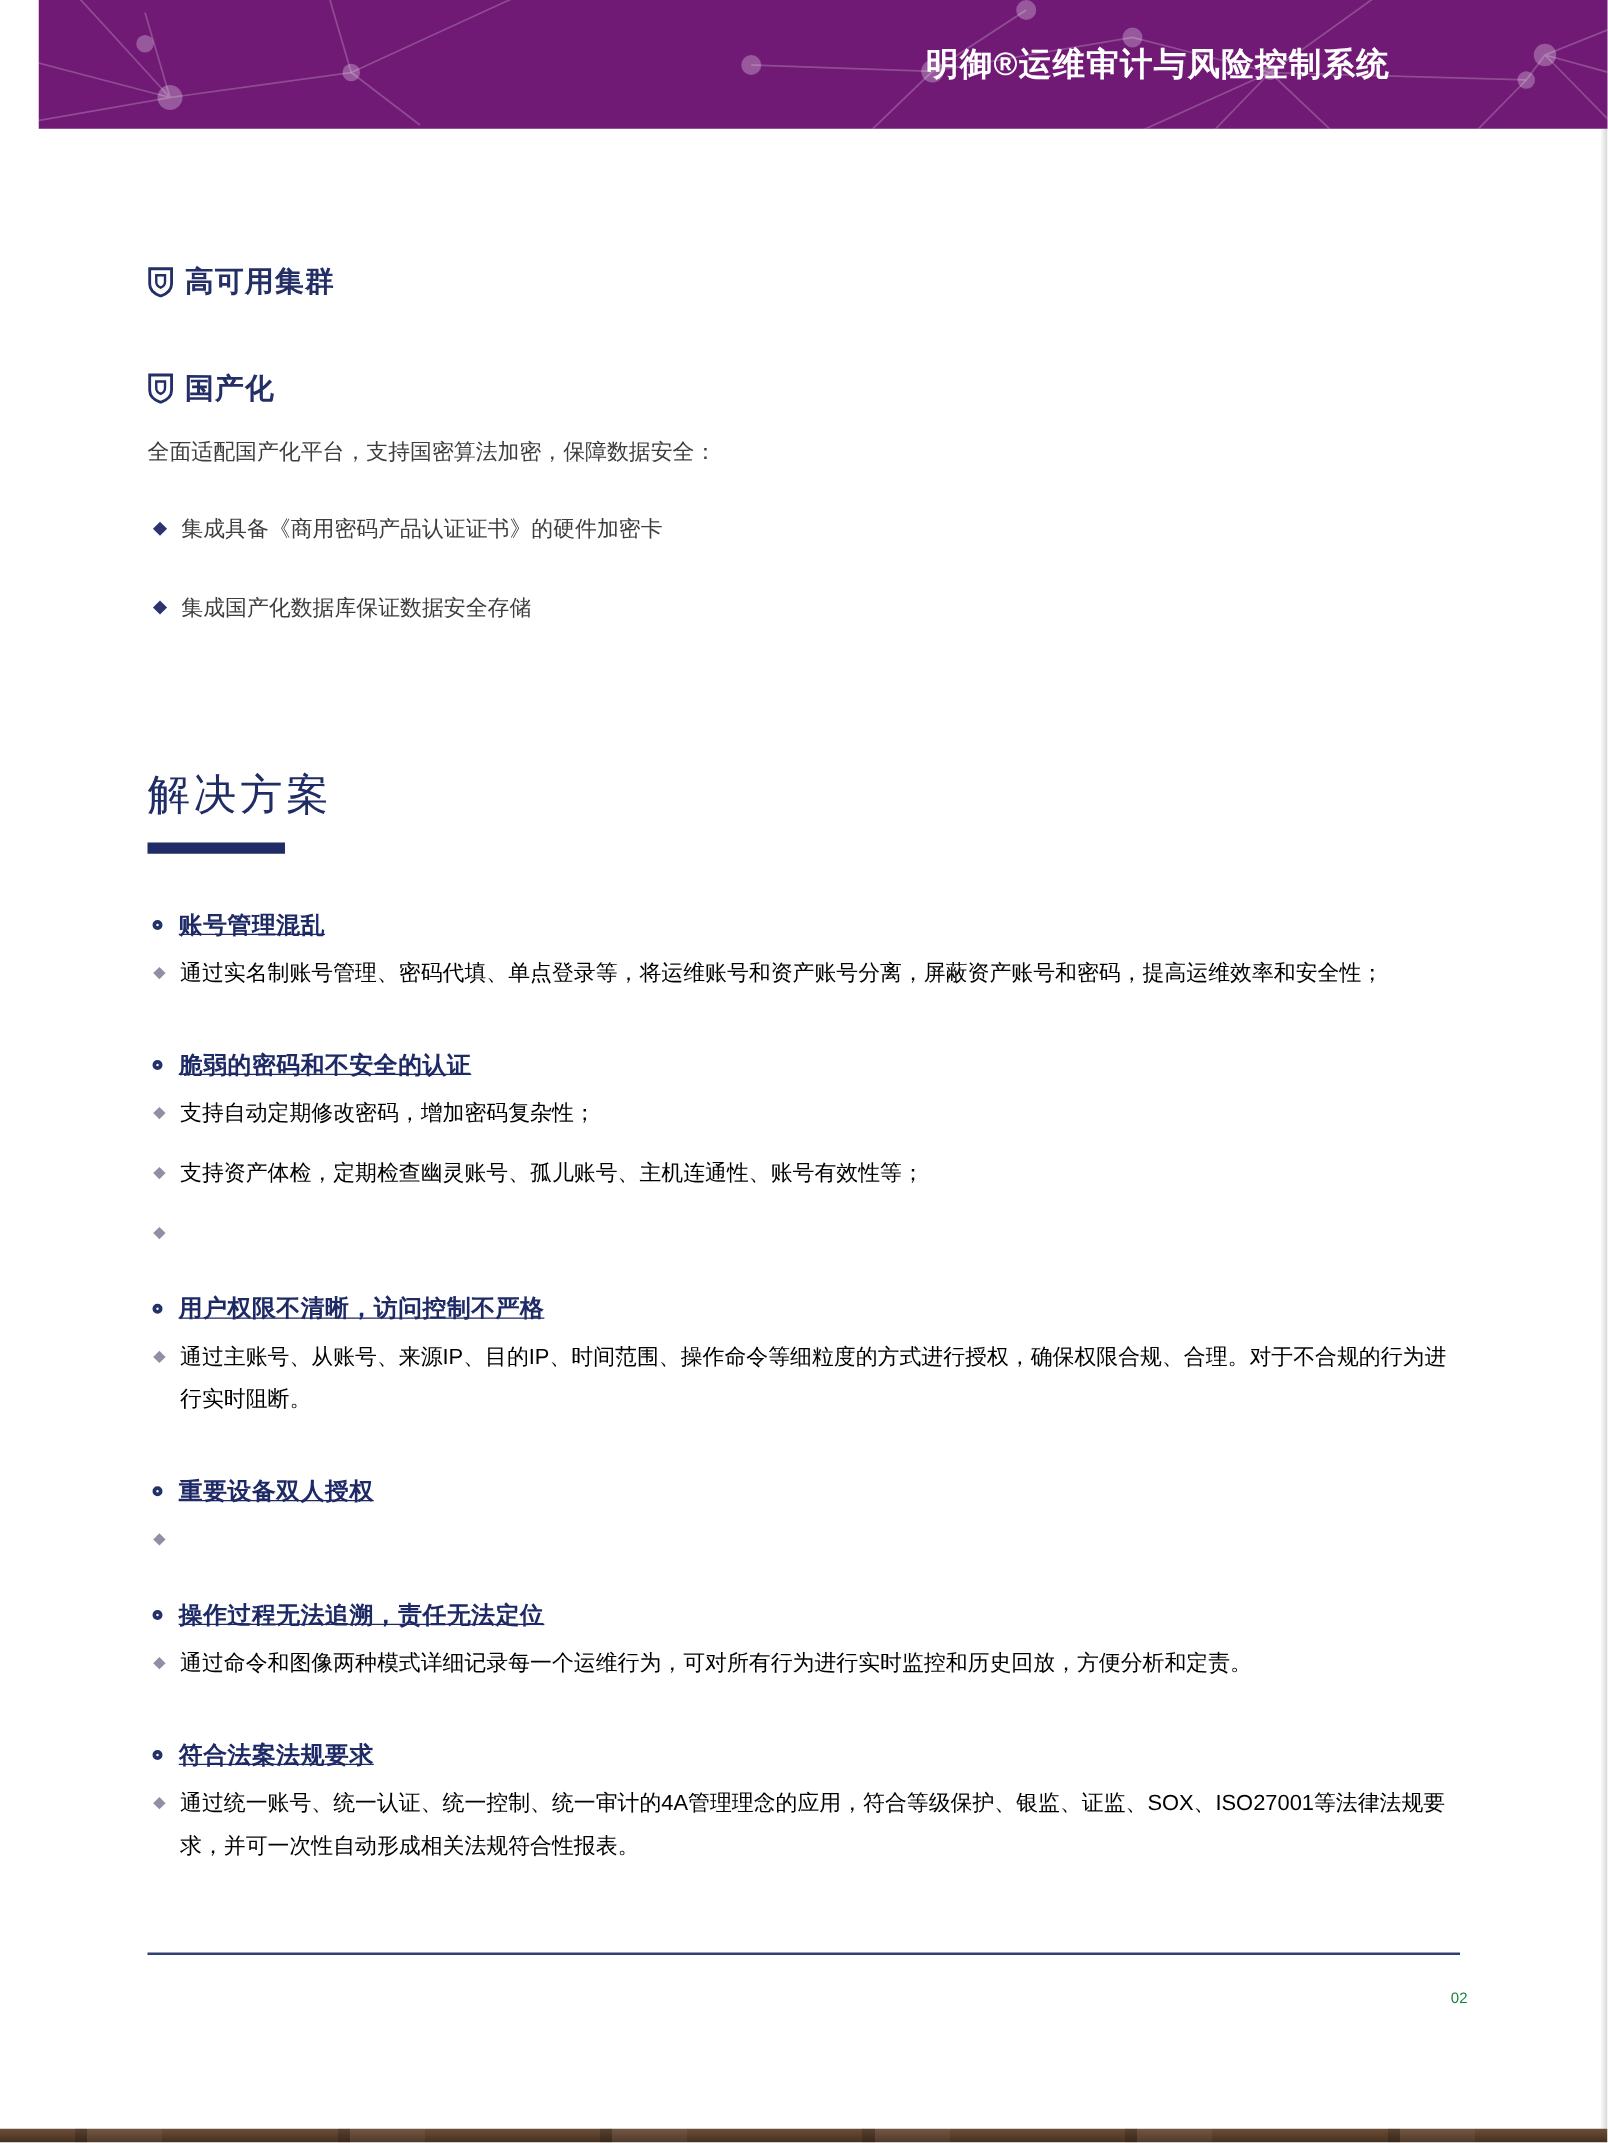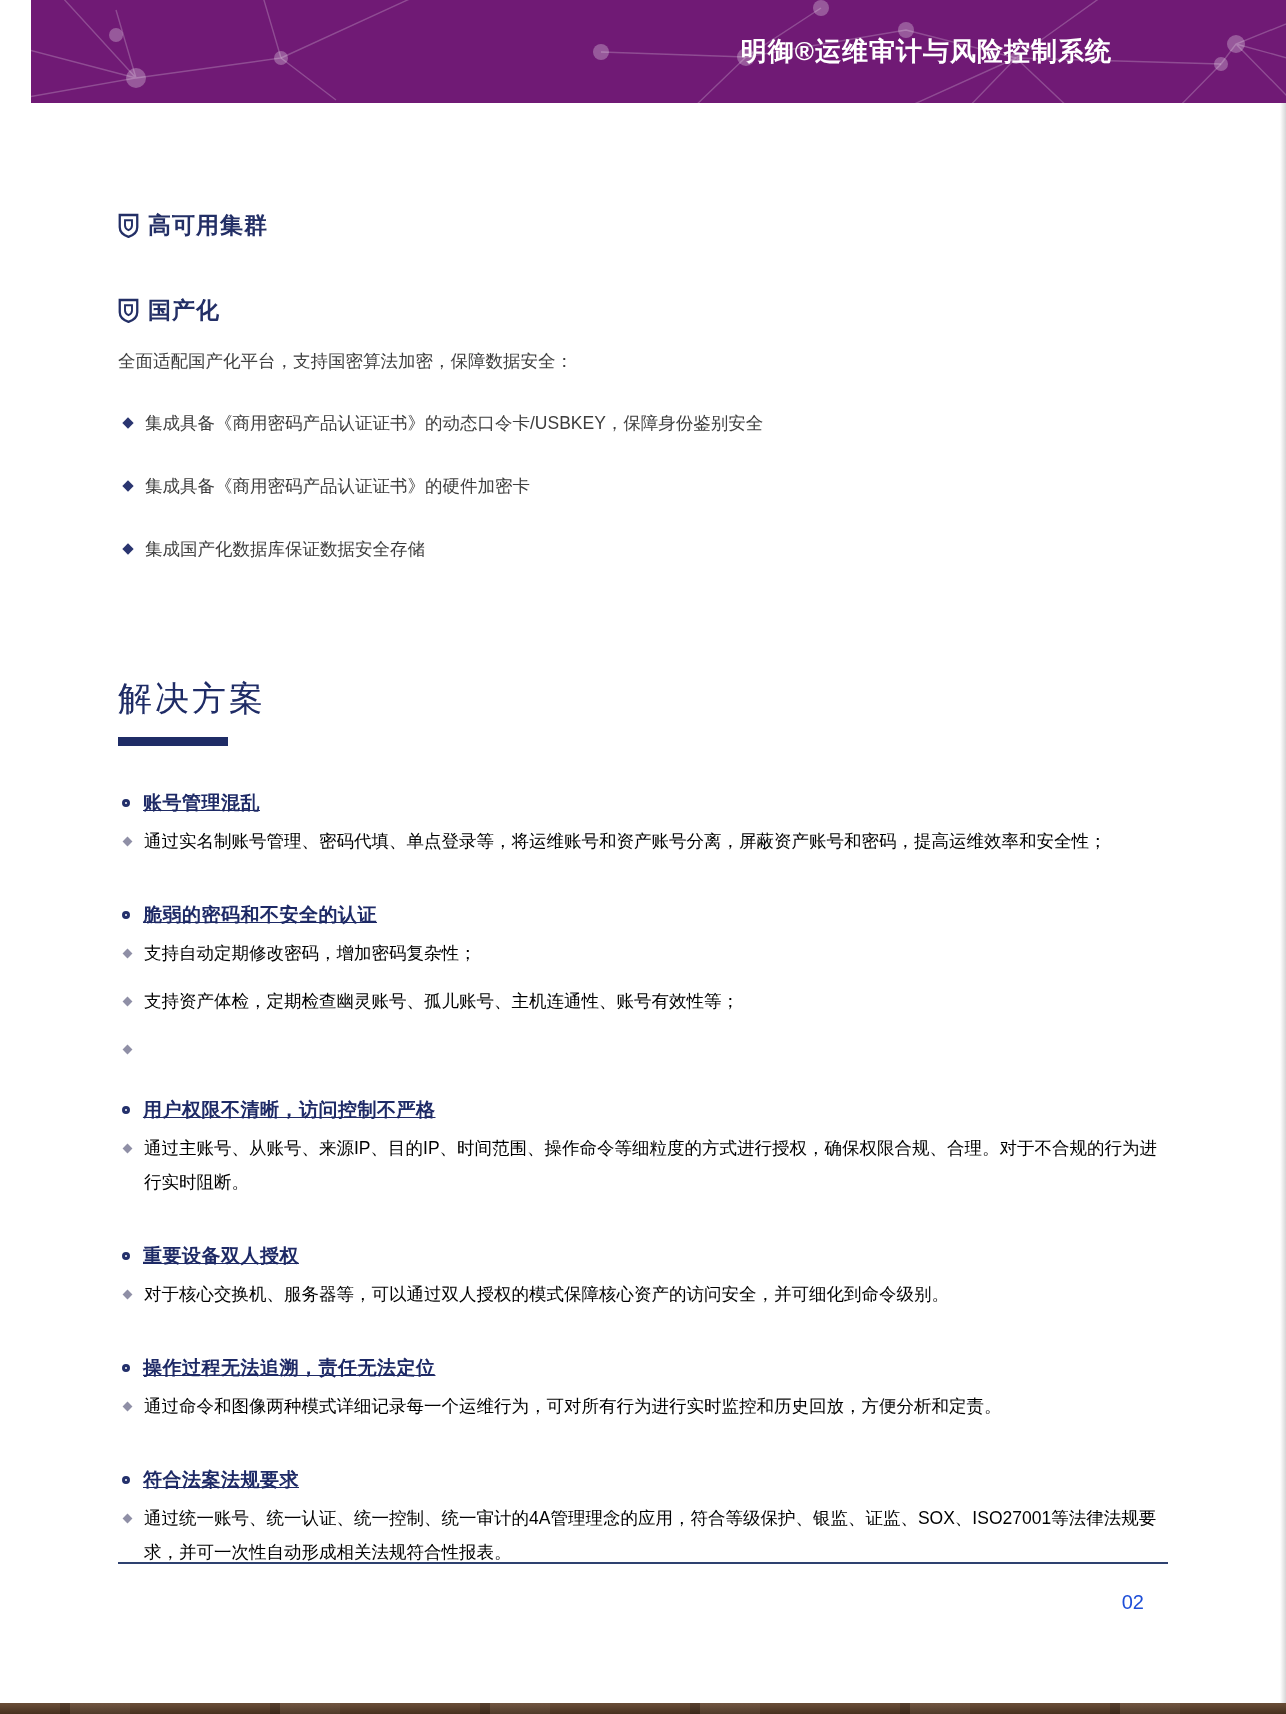--- a/index.html
+++ b/index.html
@@ -97,22 +97,22 @@
     width:7px; height:7px; margin-top:14px;
   }
   .solution:first-of-type { margin-top:58px; }
 
   
   .footer-line {
     position:absolute; left:118px; right:118px; top:1562px;
     height:2px; background:#2e4170;
   }
   .page-number {
-    position:absolute; top:1591px; right:142px;
-    font-size:20px; color:#1d4ed8;
+    position:absolute; top:1591px; right:112px;
+    font-size:12px; color:#15803d;
   }
 
   
   .edge-right {
     position:absolute; top:103px; right:0; bottom:10px; width:6px;
     background:linear-gradient(to right, rgba(0,0,0,0), rgba(90,90,95,0.25));
   }
   .table-strip {
     position:absolute; left:0; right:0; bottom:0; height:11px;
     background:
@@ -169,24 +169,20 @@
       <div class="feature-head">
         <svg class="shield" viewBox="0 0 24 28">
           <path d="M2 2 H22 V16 C22 21 18 25 12 27 C6 25 2 21 2 16 Z" fill="none" stroke="#232f66" stroke-width="2.6"></path>
           <path d="M8 8 H16 V14 C16 16.5 14.5 18.2 12 19.3 C9.5 18.2 8 16.5 8 14 Z" fill="none" stroke="#232f66" stroke-width="2.2"></path>
         </svg>
         <h2>国产化</h2>
       </div>
       <p class="intro">全面适配国产化平台，支持国密算法加密，保障数据安全：</p>
       <div class="bullet-row">
         <span class="diamond"></span>
-        <p>集成具备《商用密码产品认证证书》的动态口令卡/USBKEY，保障身份鉴别安全</p>
-      </div>
-      <div class="bullet-row">
-        <span class="diamond"></span>
         <p>集成具备《商用密码产品认证证书》的硬件加密卡</p>
       </div>
       <div class="bullet-row">
         <span class="diamond"></span>
         <p>集成国产化数据库保证数据安全存储</p>
       </div>
     </section>
 
     <h1 class="solutions-title">解决方案</h1>
     <div class="solutions-underline"></div>
@@ -231,21 +227,20 @@
       </div>
     </section>
 
     <section class="solution">
       <div class="solution-head">
         <span class="ring"></span>
         <h3>重要设备双人授权</h3>
       </div>
       <div class="bullet-row">
         <span class="diamond"></span>
-        <p>对于核心交换机、服务器等，可以通过双人授权的模式保障核心资产的访问安全，并可细化到命令级别。</p>
       </div>
     </section>
 
     <section class="solution">
       <div class="solution-head">
         <span class="ring"></span>
         <h3>操作过程无法追溯，责任无法定位</h3>
       </div>
       <div class="bullet-row">
         <span class="diamond"></span>

